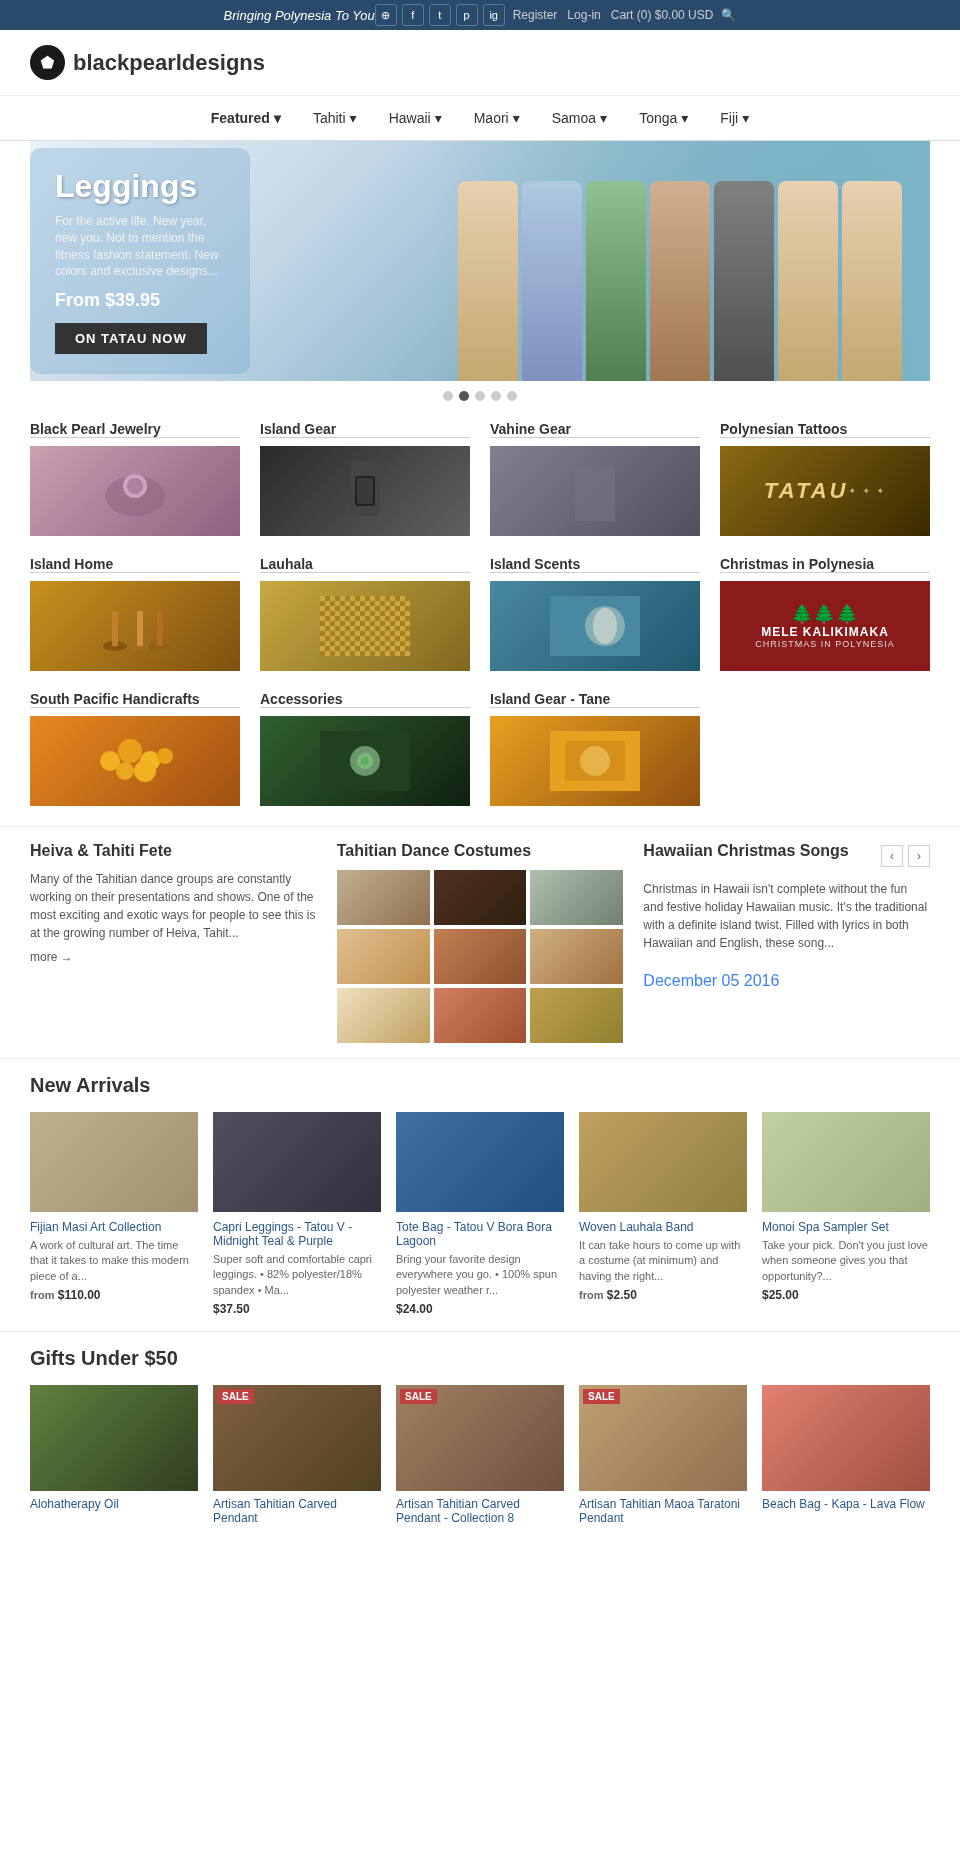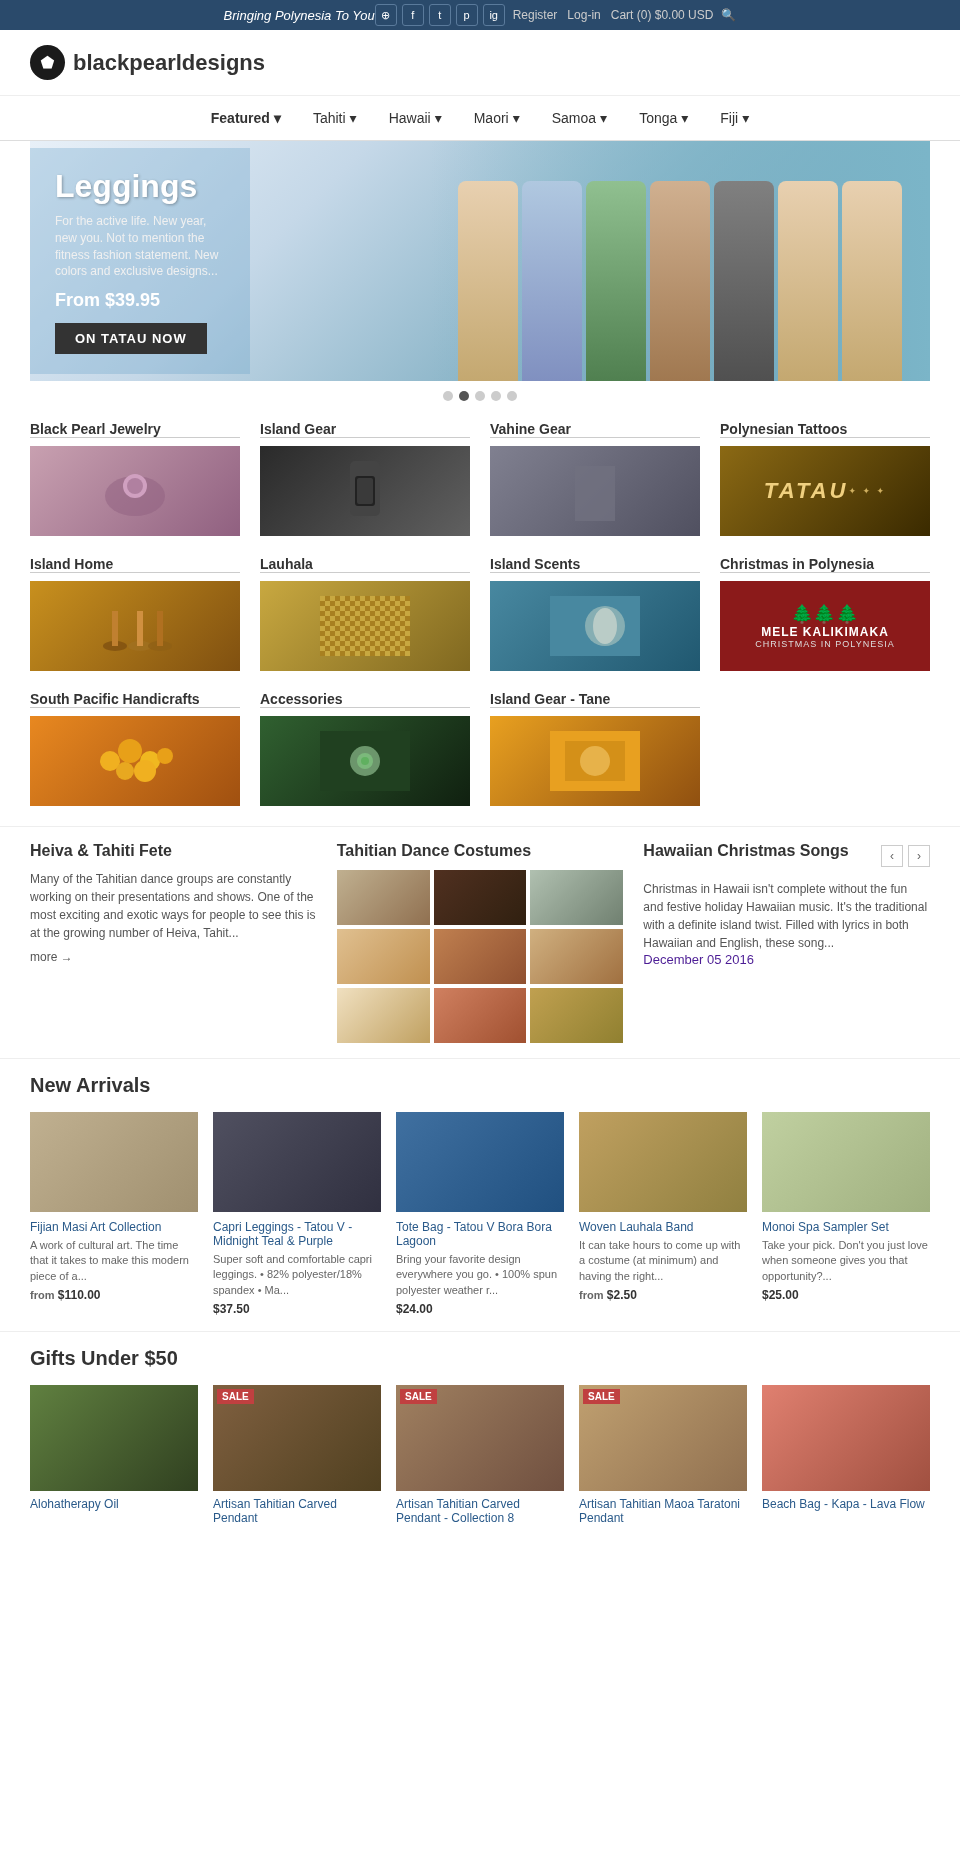--- a/index.html
+++ b/index.html
@@ -70,20 +70,21 @@
       height: 240px;
       overflow: hidden;
       display: flex;
       align-items: center;
     }
     .hero-content {
       padding: 20px 25px;
       z-index: 2;
       background: rgba(100,160,200,0.3);
       max-width: 220px;
+      border-radius: 11px;
     }
     .hero-title { font-size: 32px; color: #fff; font-weight: bold; margin-bottom: 8px; text-shadow: 1px 1px 3px rgba(0,0,0,0.3); }
     .hero-desc { font-size: 12px; color: #f0f0f0; line-height: 1.4; margin-bottom: 10px; }
     .hero-price { font-size: 18px; color: #fff; font-weight: bold; margin-bottom: 12px; }
     .hero-btn {
       background: #333;
       color: #fff;
       padding: 8px 20px;
       font-size: 13px;
       cursor: pointer;
@@ -149,21 +150,21 @@
       padding: 15px 30px;
       display: grid;
       grid-template-columns: 1fr 1fr 1fr;
       gap: 20px;
       border-top: 1px solid #eee;
       margin-top: 10px;
     }
     .blog-title { font-size: 16px; font-weight: bold; margin-bottom: 10px; color: #333; }
     .blog-text { font-size: 12px; line-height: 1.5; color: #555; }
     .blog-more { font-size: 12px; color: #555; margin-top: 8px; cursor: pointer; }
-    .blog-link { font-size: 13px; color: #4c1d95; cursor: pointer; }
+    .blog-link { font-size: 16px; color: #3b82f6; cursor: pointer; margin-top: 20px; }
     .dance-grid {
       display: grid;
       grid-template-columns: repeat(3, 1fr);
       gap: 4px;
     }
     .dance-img {
       height: 55px;
       background: #bbb;
       display: flex; align-items: center; justify-content: center;
     }

